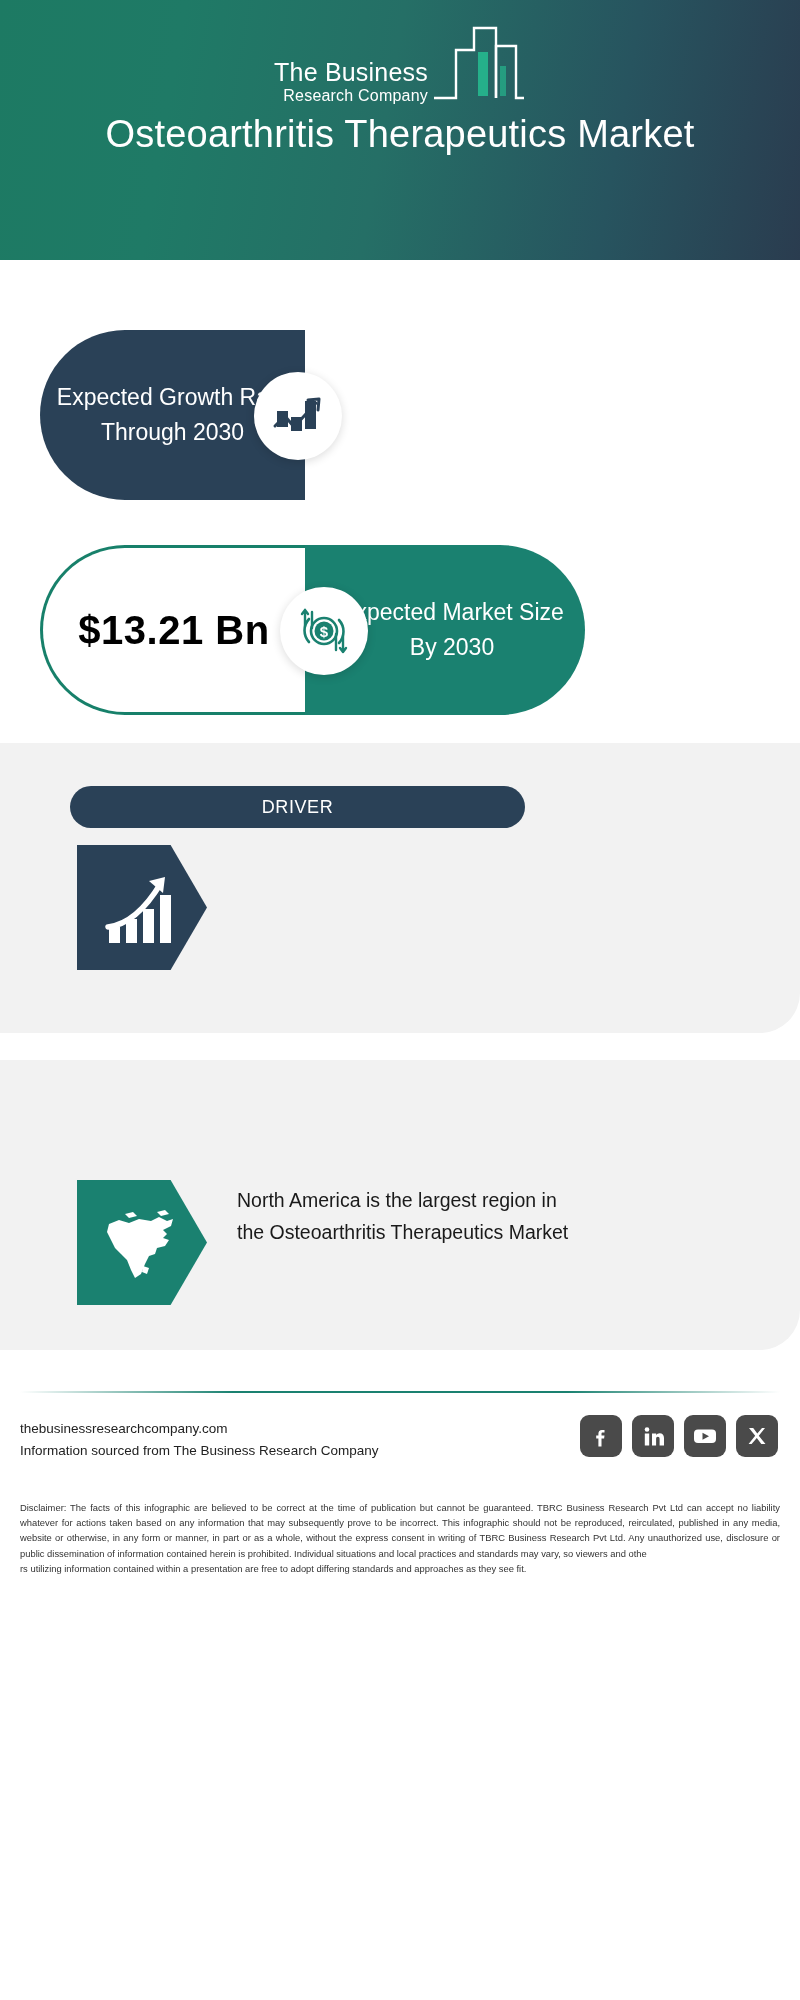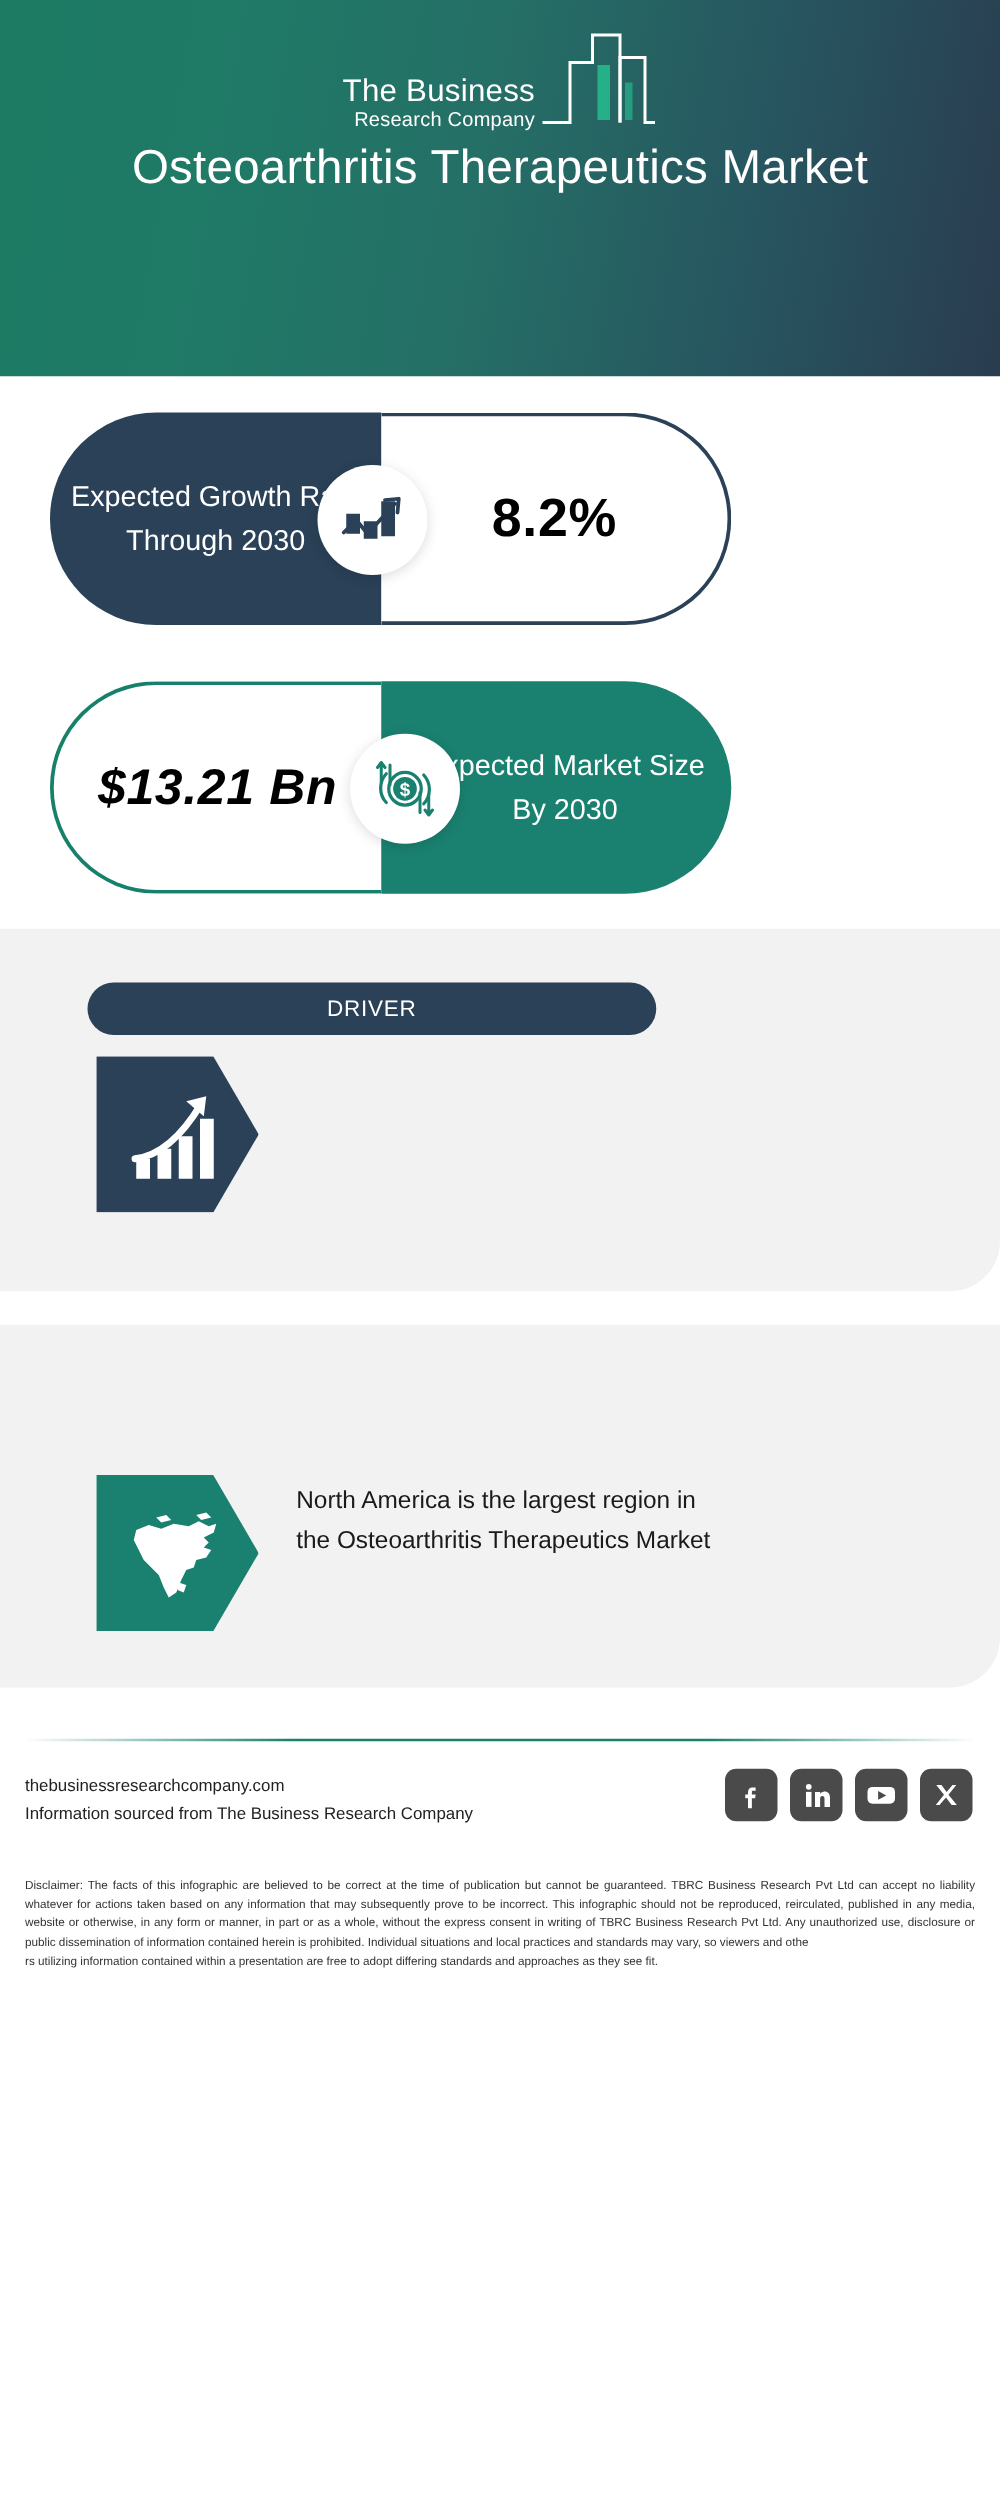--- a/index.html
+++ b/index.html
@@ -6,21 +6,21 @@
   html, body {
     width: 800px; height: 2000px;
     background: #ffffff;
     font-family: "Liberation Sans", sans-serif;
     overflow: hidden;
   }
   .page { position: relative; width: 800px; height: 2000px; background: #fff; }
 
   
   .header {
-    position: absolute; left: 0; top: 0; width: 800px; height: 301px;
+    position: absolute; left: 0; top: 0; width: 800px; height: 260px;
     background: linear-gradient(100deg, #1d7a63 0%, #1f7a66 22%, #256f66 48%, #27545f 76%, #2a3c4f 100%);
   }
   .logo-wrap {
     position: absolute; left: 0; right: 0; top: 24px;
     display: flex; justify-content: center; align-items: flex-end; gap: 0px;
   }
   .logo-text { text-align: right; color: #ffffff; line-height: 1.0; }
   .logo-line1 { font-size: 25px; font-weight: 400; letter-spacing: .2px; }
   .logo-line2 { font-size: 16px; font-weight: 400; letter-spacing: .2px; margin-top: 3px; }
   .logo-mark { margin-left: 2px; margin-bottom: -2px; }
@@ -71,21 +71,21 @@
     position: absolute; left: 0; top: 0; width: 265px; height: 170px;
     background: #ffffff;
     border-top: 3px solid #17806a;
     border-bottom: 3px solid #17806a;
     border-left: 3px solid #17806a;
     border-radius: 85px 0 0 85px;
     display: flex; align-items: center; justify-content: center;
   }
   .cs-value {
     font-size: 40px; font-weight: 700; color: #000; text-align: center;
-    line-height: 1.22; letter-spacing: .5px; font-style: italic;
+    line-height: 1.22; letter-spacing: .5px;
   }
   .cs-right {
     position: absolute; left: 265px; top: 0; width: 280px; height: 170px;
     background: #1a8170; border-radius: 0 85px 85px 0;
     display: flex; align-items: center; justify-content: center;
   }
   .cs-right-text {
     color: #ffffff; font-size: 23px; line-height: 1.52; text-align: center;
     padding: 0 16px 0 30px;
   }
@@ -175,23 +175,20 @@
         </svg>
       </div>
     </div>
     <div class="header-title">Osteoarthritis Therapeutics Market</div>
   </div>
 
   <div class="card-growth">
     <div class="cg-left">
       <div class="cg-left-text">Expected Growth Rate Through 2030</div>
     </div>
-    <div class="cg-right">
-      <div class="cg-value">8.2%</div>
-    </div>
     <div class="cg-badge">
       <svg width="52" height="46" viewBox="0 0 52 46">
         <rect x="5" y="18" width="11" height="16" fill="#2a4157"></rect>
         <rect x="19" y="24" width="11" height="14" fill="#2a4157"></rect>
         <rect x="33" y="8" width="11" height="28" fill="#2a4157"></rect>
         <path d="M3 33 L13 23 L22 34 L33 22 L44 10" fill="none" stroke="#2a4157" stroke-width="3" stroke-linejoin="round" stroke-linecap="round"></path>
         <path d="M36 7 L47 6 L46 17" fill="none" stroke="#2a4157" stroke-width="3" stroke-linecap="round" stroke-linejoin="round"></path>
       </svg>
     </div>
   </div>

